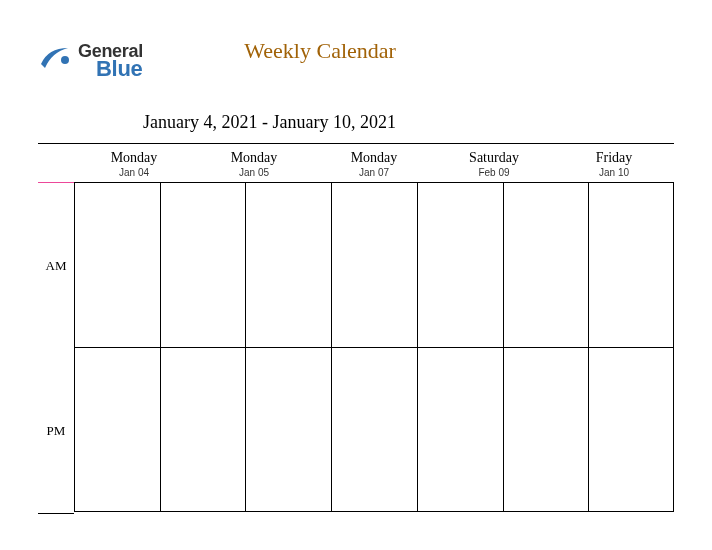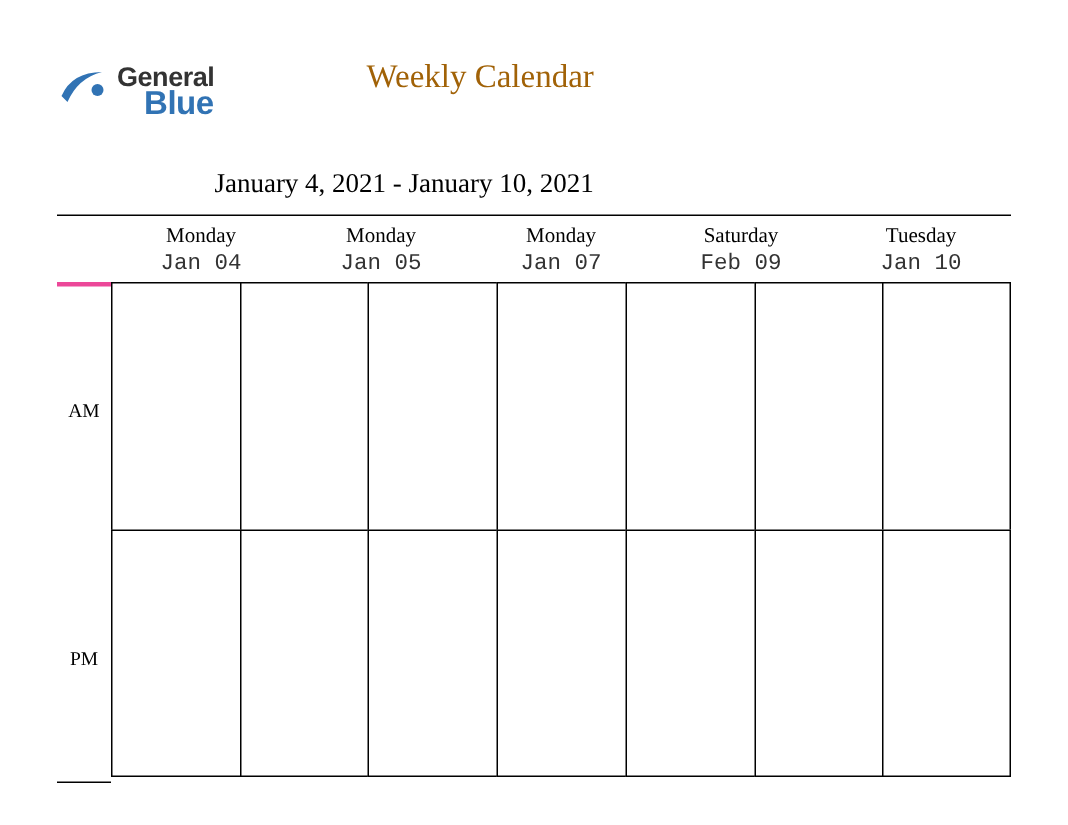--- a/index.html
+++ b/index.html
@@ -75,34 +75,34 @@
     .day-header {
       flex: 1;
       text-align: center;
     }
     .day-name {
       font-size: 14px;
       color: #000;
       font-family: Georgia, serif;
     }
     .day-date {
-      font-size: 15px;
+      font-size: 10px;
       color: #333;
       margin-top: 1px;
-      font-family: Liberation Mono, monospace;
+      font-family: Liberation Sans, sans-serif;
     }
     .grid {
       display: flex;
     }
     .time-labels {
       width: 36px;
       flex: 0 0 36px;
       display: flex;
       flex-direction: column;
-      border-top: 3px solid #ec4899;
+      border-top: 1px solid #ec4899;
       border-bottom: 1px solid #000;
     }
     .time-label {
       height: 165px;
       display: flex;
       align-items: center;
       justify-content: center;
       font-size: 13px;
       color: #000;
       font-family: Georgia, serif;
@@ -154,21 +154,21 @@
   </div>
   <div class="day-header">
     <div class="day-name">Monday</div>
     <div class="day-date">Jan 07</div>
   </div>
   <div class="day-header">
     <div class="day-name">Saturday</div>
     <div class="day-date">Feb 09</div>
   </div>
   <div class="day-header">
-    <div class="day-name">Tuesday</div>
+    <div class="day-name">Friday</div>
     <div class="day-date">Jan 10</div>
   </div>
 </div>
 
 <div class="grid">
   <div class="time-labels">
     <div class="time-label">AM</div>
     <div class="time-label">PM</div>
   </div>
   <div class="cells">

